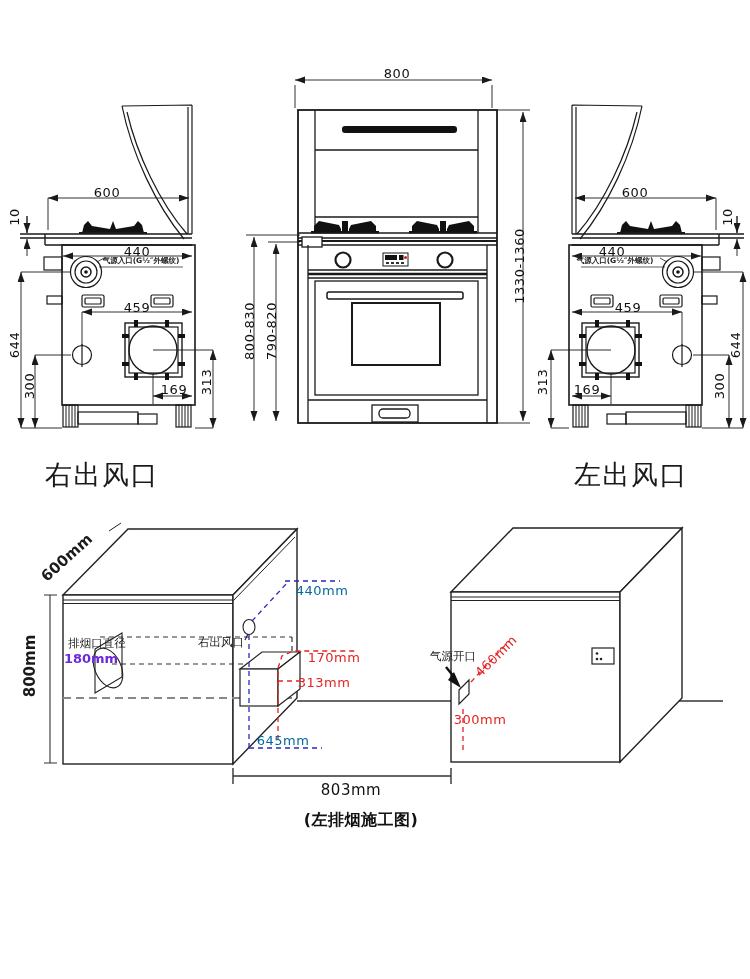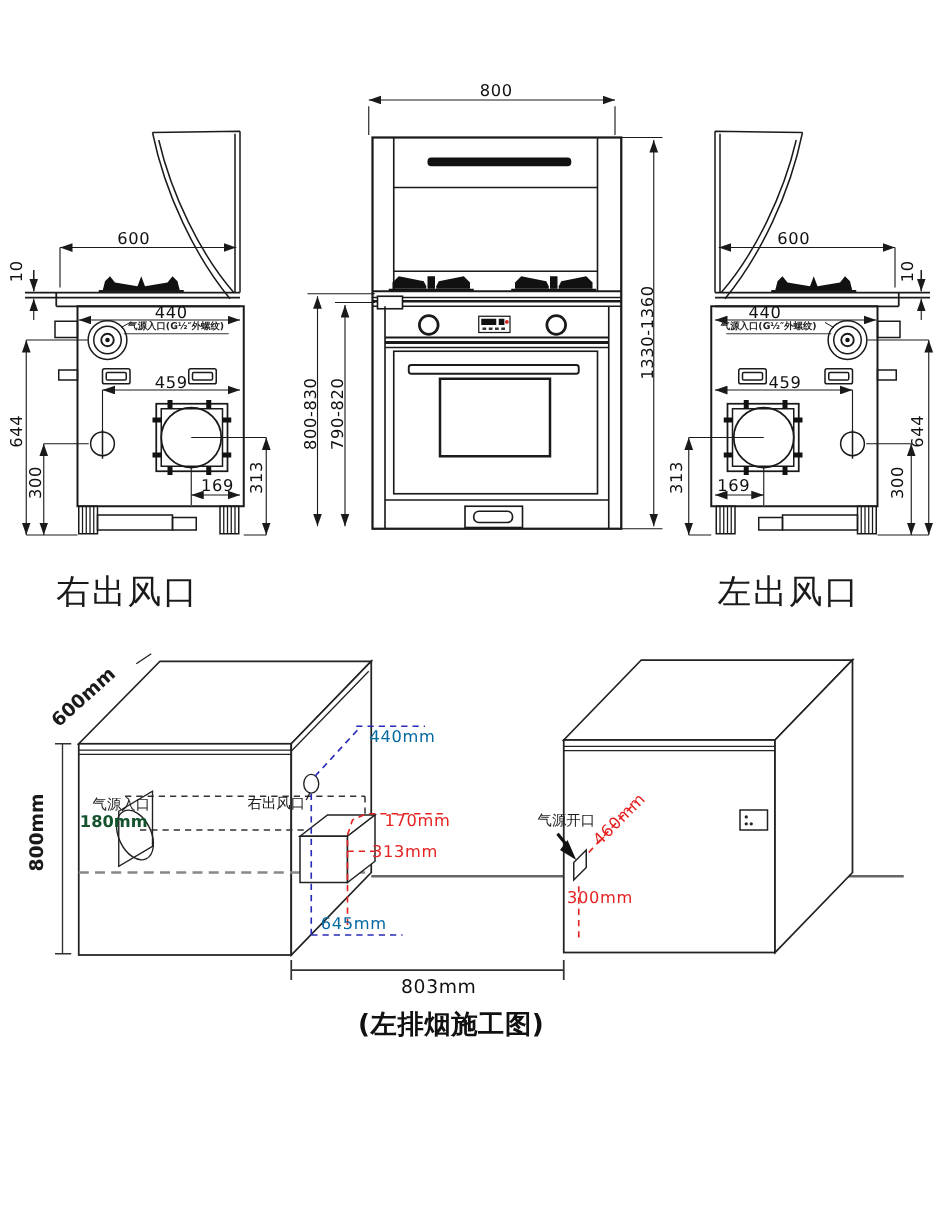--- a/index.html
+++ b/index.html
@@ -10,23 +10,23 @@
        letter-spacing:.5px;white-space:nowrap;line-height:1;}
   .rot{transform:translate(-50%,-50%) rotate(-90deg);}
   .rot42{transform:translate(-50%,-50%) rotate(-42deg);}
   .rot45{transform:translate(-50%,-50%) rotate(-45deg);}
   .blue{color:#0369a1;}
   .red{color:#e62222;}
   .note{font-size:7.5px;letter-spacing:0;color:#222;font-weight:bold;}
   .cjk{font-size:27px;color:#1a1a1a;letter-spacing:1.5px;font-weight:500;}
   .zh-s{font-size:11.5px;letter-spacing:0;color:#1a1a1a;}
   .iso{font-size:15px;font-weight:600;color:#1a1a1a;letter-spacing:0;}
-  .bold180{font-size:13px;font-weight:700;letter-spacing:0;color:#14532d;}
+  .bold180{font-size:13px;font-weight:700;letter-spacing:0;color:#6d28d9;}
   .big{font-size:15px;font-weight:400;letter-spacing:.5px;color:#111;}
-  .cap{font-size:21px;font-weight:600;letter-spacing:.5px;color:#111;}
+  .cap{font-size:16px;font-weight:600;letter-spacing:.5px;color:#111;}
 </style>
 </head>
 <body>
 
 <div class="sheet">
 
 <svg width="750" height="979" viewBox="0 0 750 979">
   <defs>
     <marker id="ah" orient="auto-start-reverse" markerUnits="userSpaceOnUse" markerWidth="11" markerHeight="8" refX="10" refY="3.5">
       <path d="M0,0 L10,3.5 L0,7 Z" fill="#1a1a1a"></path>
@@ -292,21 +292,21 @@
 <span class="lbl rot" style="left:735px;top:345px">644</span>
 <span class="lbl rot" style="left:719px;top:386px">300</span>
 <span class="lbl" style="left:587px;top:389px">169</span>
 <span class="lbl rot" style="left:542px;top:382px">313</span>
 
 <span class="lbl cjk" style="left:631px;top:474px">左出风口</span>
 <span class="lbl cjk" style="left:102px;top:474px">右出风口</span>
 
 <span class="lbl iso rot42" style="left:67px;top:558px">600mm</span>
 <span class="lbl iso rot" style="left:30px;top:666px">800mm</span>
-<span class="lbl zh-s" style="left:97px;top:644px">气源入口</span>
+<span class="lbl zh-s" style="left:97px;top:644px">排烟口直径</span>
 <span class="lbl bold180" style="left:91px;top:658px">180mm</span>
 <span class="lbl zh-s" style="left:221px;top:643px">右出风口</span>
 <span class="lbl blue" style="left:322px;top:590px">440mm</span>
 <span class="lbl blue" style="left:283px;top:740px">645mm</span>
 <span class="lbl red" style="left:334px;top:657px">170mm</span>
 <span class="lbl red" style="left:324px;top:682px">313mm</span>
 <span class="lbl zh-s" style="left:453px;top:657px">气源开口</span>
 <span class="lbl red rot45" style="left:496px;top:656px">460mm</span>
 <span class="lbl red" style="left:480px;top:719px">300mm</span>
 <span class="lbl big" style="left:351px;top:790px">803mm</span>

